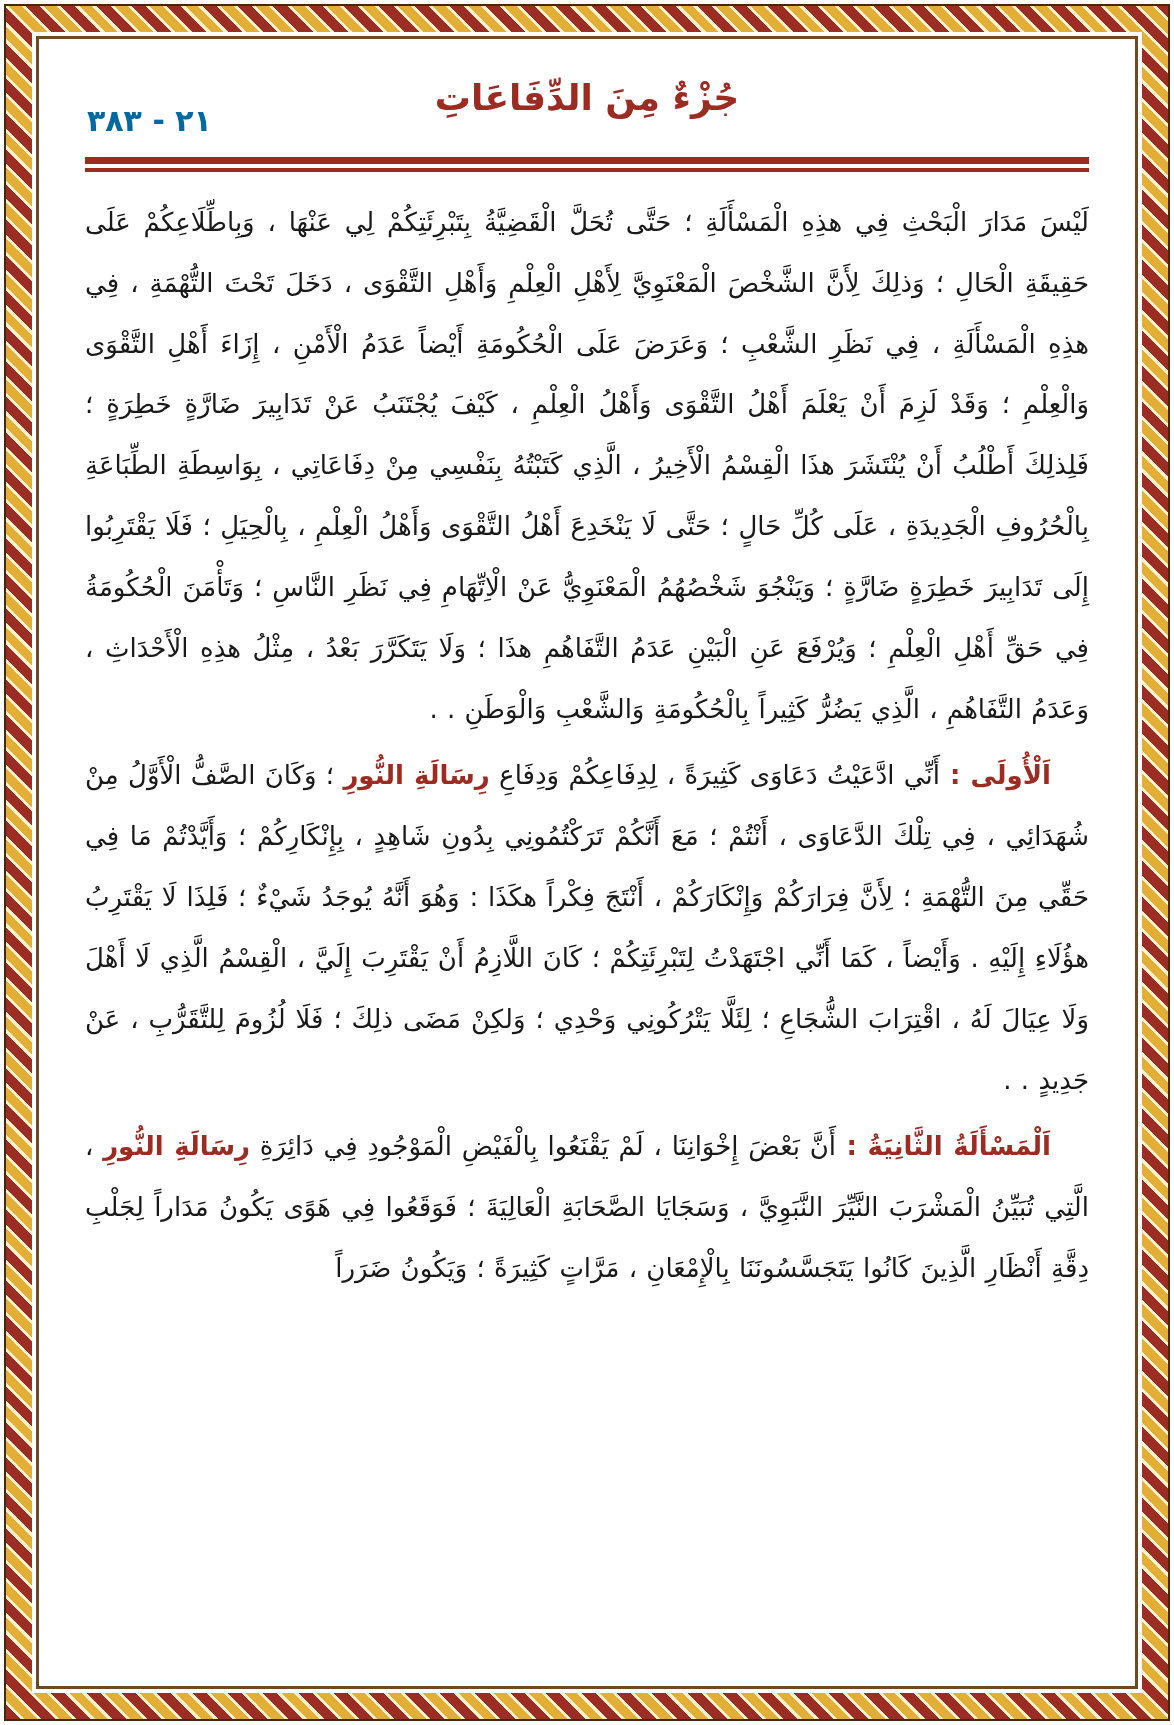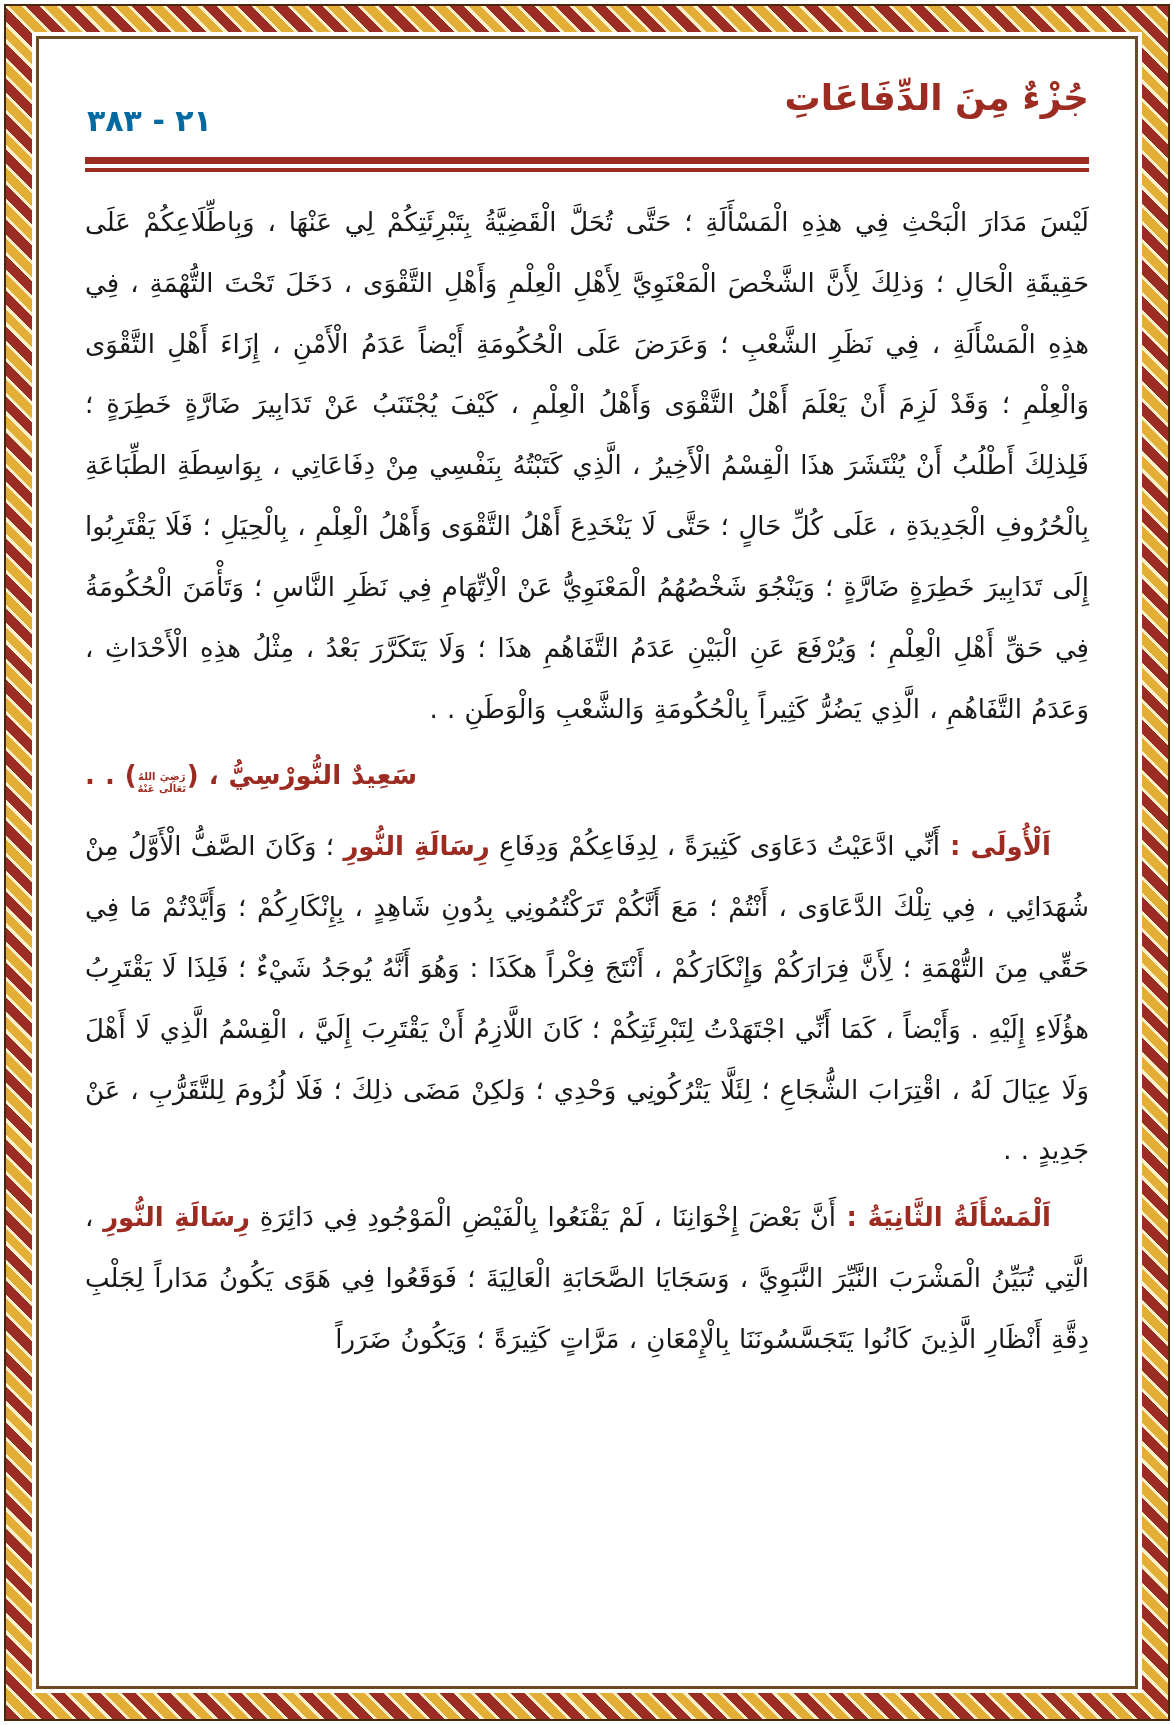--- a/index.html
+++ b/index.html
@@ -39,21 +39,21 @@
   .page-num{
     position:absolute;
     left:2px;top:28px;
     color:#0369a1;
     font-size:30px;
     font-weight:bold;
     letter-spacing:2px;
     text-align:right;
   }
   .title{
-    text-align:right;
+    text-align:center;
     color:#9c2b22;
     font-size:36px;
     font-weight:bold;
     padding-top:2px;
   }
   .divider{
     height:15px;
     margin-top:10px;
     background:linear-gradient(#9c2b22 0 7px,transparent 7px 11px,#9c2b22 11px 15px);
   }
@@ -94,17 +94,16 @@
 <div class="frame-inner"></div>
 
 <div class="content">
   <div class="header">
     <div class="page-num">٢١ - ٣٨٣</div>
     <div class="title">جُزْءٌ مِنَ الدِّفَاعَاتِ</div>
   </div>
   <div class="divider"></div>
   <div class="body-text" id="body-text">
       <div class="para"><span class="black">لَيْسَ مَدَارَ الْبَحْثِ فِي هذِهِ الْمَسْأَلَةِ ؛ حَتَّى تُحَلَّ الْقَضِيَّةُ بِتَبْرِئَتِكُمْ لِي عَنْهَا ، وَبِاطِّلَاعِكُمْ عَلَى حَقِيقَةِ الْحَالِ ؛ وَذلِكَ لِأَنَّ الشَّخْصَ الْمَعْنَوِيَّ لِأَهْلِ الْعِلْمِ وَأَهْلِ التَّقْوَى ، دَخَلَ تَحْتَ التُّهْمَةِ ، فِي هذِهِ الْمَسْأَلَةِ ، فِي نَظَرِ الشَّعْبِ ؛ وَعَرَضَ عَلَى الْحُكُومَةِ أَيْضاً عَدَمُ الْأَمْنِ ، إِزَاءَ أَهْلِ التَّقْوَى وَالْعِلْمِ ؛ وَقَدْ لَزِمَ أَنْ يَعْلَمَ أَهْلُ التَّقْوَى وَأَهْلُ الْعِلْمِ ، كَيْفَ يُجْتَنَبُ عَنْ تَدَابِيرَ ضَارَّةٍ خَطِرَةٍ ؛ فَلِذلِكَ أَطْلُبُ أَنْ يُنْتَشَرَ هذَا الْقِسْمُ الْأَخِيرُ ، الَّذِي كَتَبْتُهُ بِنَفْسِي مِنْ دِفَاعَاتِي ، بِوَاسِطَةِ الطِّبَاعَةِ بِالْحُرُوفِ الْجَدِيدَةِ ، عَلَى كُلِّ حَالٍ ؛ حَتَّى لَا يَنْخَدِعَ أَهْلُ التَّقْوَى وَأَهْلُ الْعِلْمِ ، بِالْحِيَلِ ؛ فَلَا يَقْتَرِبُوا إِلَى تَدَابِيرَ خَطِرَةٍ ضَارَّةٍ ؛ وَيَنْجُوَ شَخْصُهُمُ الْمَعْنَوِيُّ عَنْ الْاِتِّهَامِ فِي نَظَرِ النَّاسِ ؛ وَتَأْمَنَ الْحُكُومَةُ فِي حَقِّ أَهْلِ الْعِلْمِ ؛ وَيُرْفَعَ عَنِ الْبَيْنِ عَدَمُ التَّفَاهُمِ هذَا ؛ وَلَا يَتَكَرَّرَ بَعْدُ ، مِثْلُ هذِهِ الْأَحْدَاثِ ، وَعَدَمُ التَّفَاهُمِ ، الَّذِي يَضُرُّ كَثِيراً بِالْحُكُومَةِ وَالشَّعْبِ وَالْوَطَنِ . .</span></div>
-      <div class="para sig"><span class="red">سَعِيدٌ النُّورْسِيُّ ، (</span><span class="seal">رَضِيَ اللهُ تَعَالَى عَنْهُ</span><span class="red">) . .</span></div>
       <div class="para indent"><span class="red">اَلْأُولَى : </span><span class="black">أَنِّي ادَّعَيْتُ دَعَاوَى كَثِيرَةً ، لِدِفَاعِكُمْ وَدِفَاعِ </span><span class="red">رِسَالَةِ النُّورِ</span><span class="black"> ؛ وَكَانَ الصَّفُّ الْأَوَّلُ مِنْ شُهَدَائِي ، فِي تِلْكَ الدَّعَاوَى ، أَنْتُمْ ؛ مَعَ أَنَّكُمْ تَرَكْتُمُونِي بِدُونِ شَاهِدٍ ، بِإِنْكَارِكُمْ ؛ وَأَيَّدْتُمْ مَا فِي حَقِّي مِنَ التُّهْمَةِ ؛ لِأَنَّ فِرَارَكُمْ وَإِنْكَارَكُمْ ، أَنْتَجَ فِكْراً هكَذَا : وَهُوَ أَنَّهُ يُوجَدُ شَيْءٌ ؛ فَلِذَا لَا يَقْتَرِبُ هؤُلَاءِ إِلَيْهِ . وَأَيْضاً ، كَمَا أَنِّي اجْتَهَدْتُ لِتَبْرِئَتِكُمْ ؛ كَانَ اللَّازِمُ أَنْ يَقْتَرِبَ إِلَيَّ ، الْقِسْمُ الَّذِي لَا أَهْلَ وَلَا عِيَالَ لَهُ ، اقْتِرَابَ الشُّجَاعِ ؛ لِئَلَّا يَتْرُكُونِي وَحْدِي ؛ وَلكِنْ مَضَى ذلِكَ ؛ فَلَا لُزُومَ لِلتَّقَرُّبِ ، عَنْ جَدِيدٍ . .</span></div>
       <div class="para indent"><span class="red">اَلْمَسْأَلَةُ الثَّانِيَةُ : </span><span class="black">أَنَّ بَعْضَ إِخْوَانِنَا ، لَمْ يَقْنَعُوا بِالْفَيْضِ الْمَوْجُودِ فِي دَائِرَةِ </span><span class="red">رِسَالَةِ النُّورِ</span><span class="black"> ، الَّتِي تُبَيِّنُ الْمَشْرَبَ النَّيِّرَ النَّبَوِيَّ ، وَسَجَايَا الصَّحَابَةِ الْعَالِيَةَ ؛ فَوَقَعُوا فِي هَوًى يَكُونُ مَدَاراً لِجَلْبِ دِقَّةِ أَنْظَارِ الَّذِينَ كَانُوا يَتَجَسَّسُونَنَا بِالْإِمْعَانِ ، مَرَّاتٍ كَثِيرَةً ؛ وَيَكُونُ ضَرَراً</span></div>
     </div>
 </div>
 
 </body></html>

